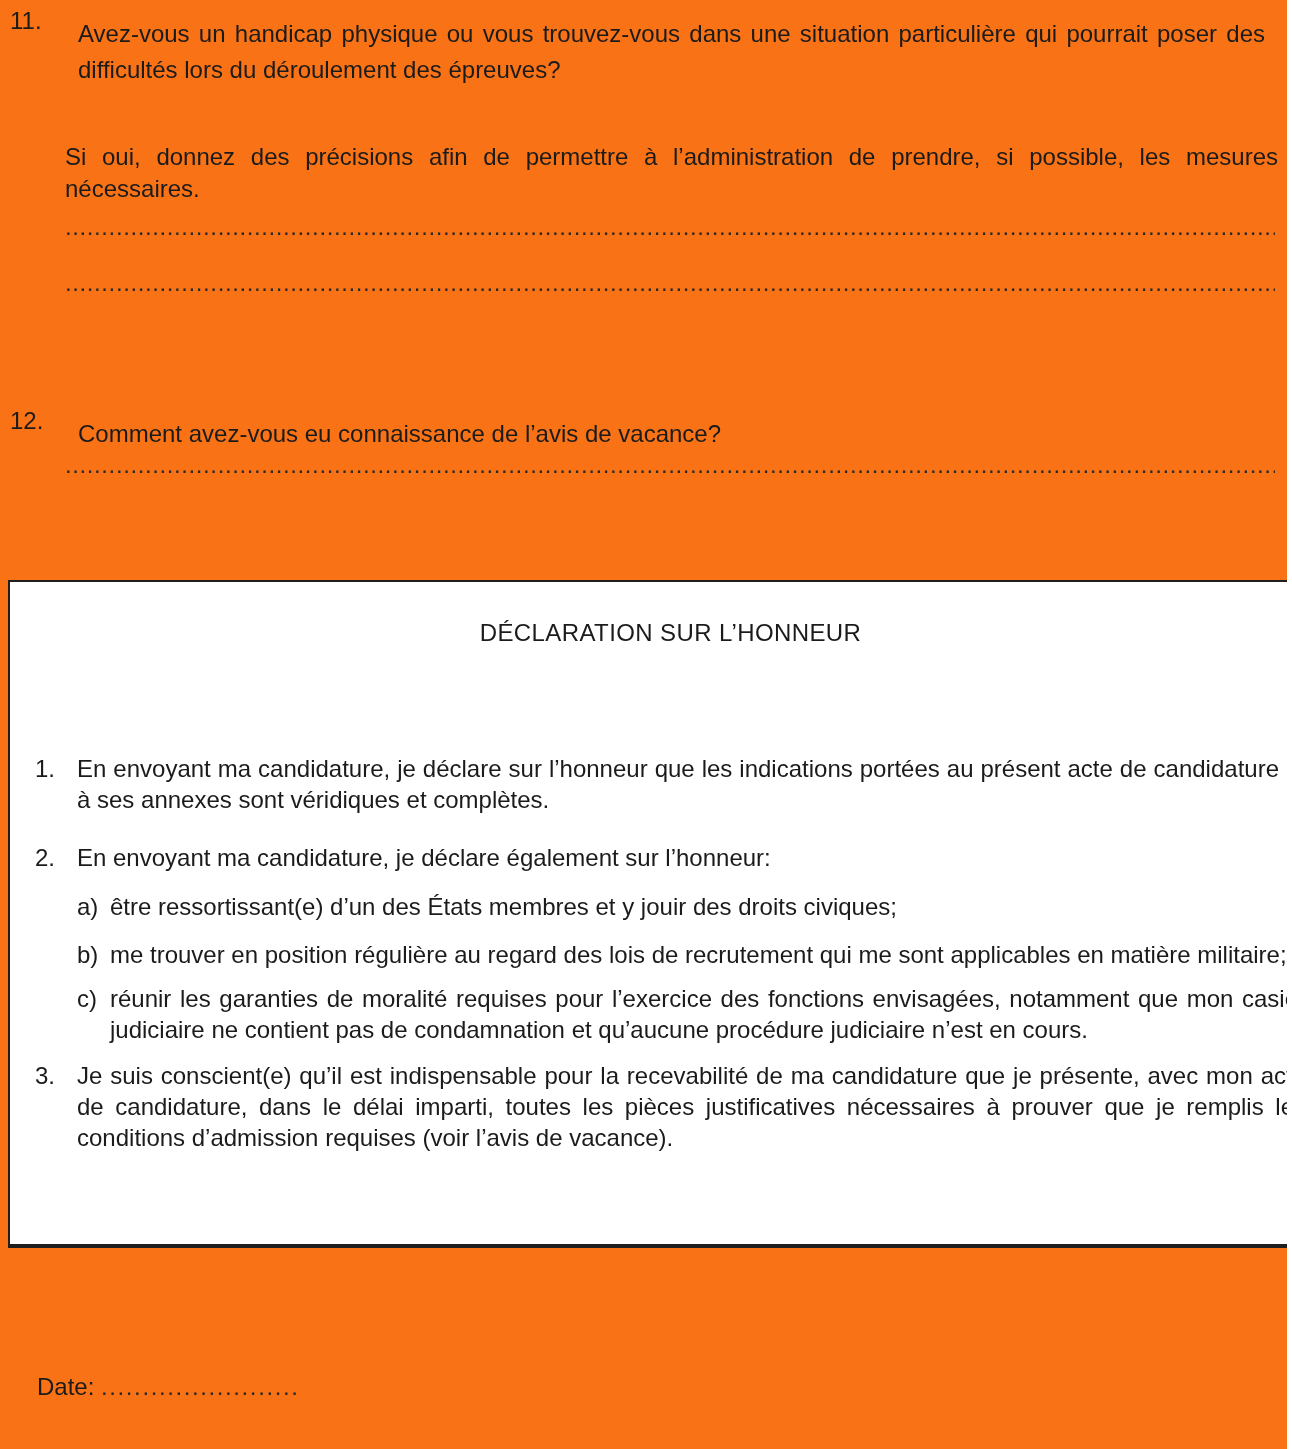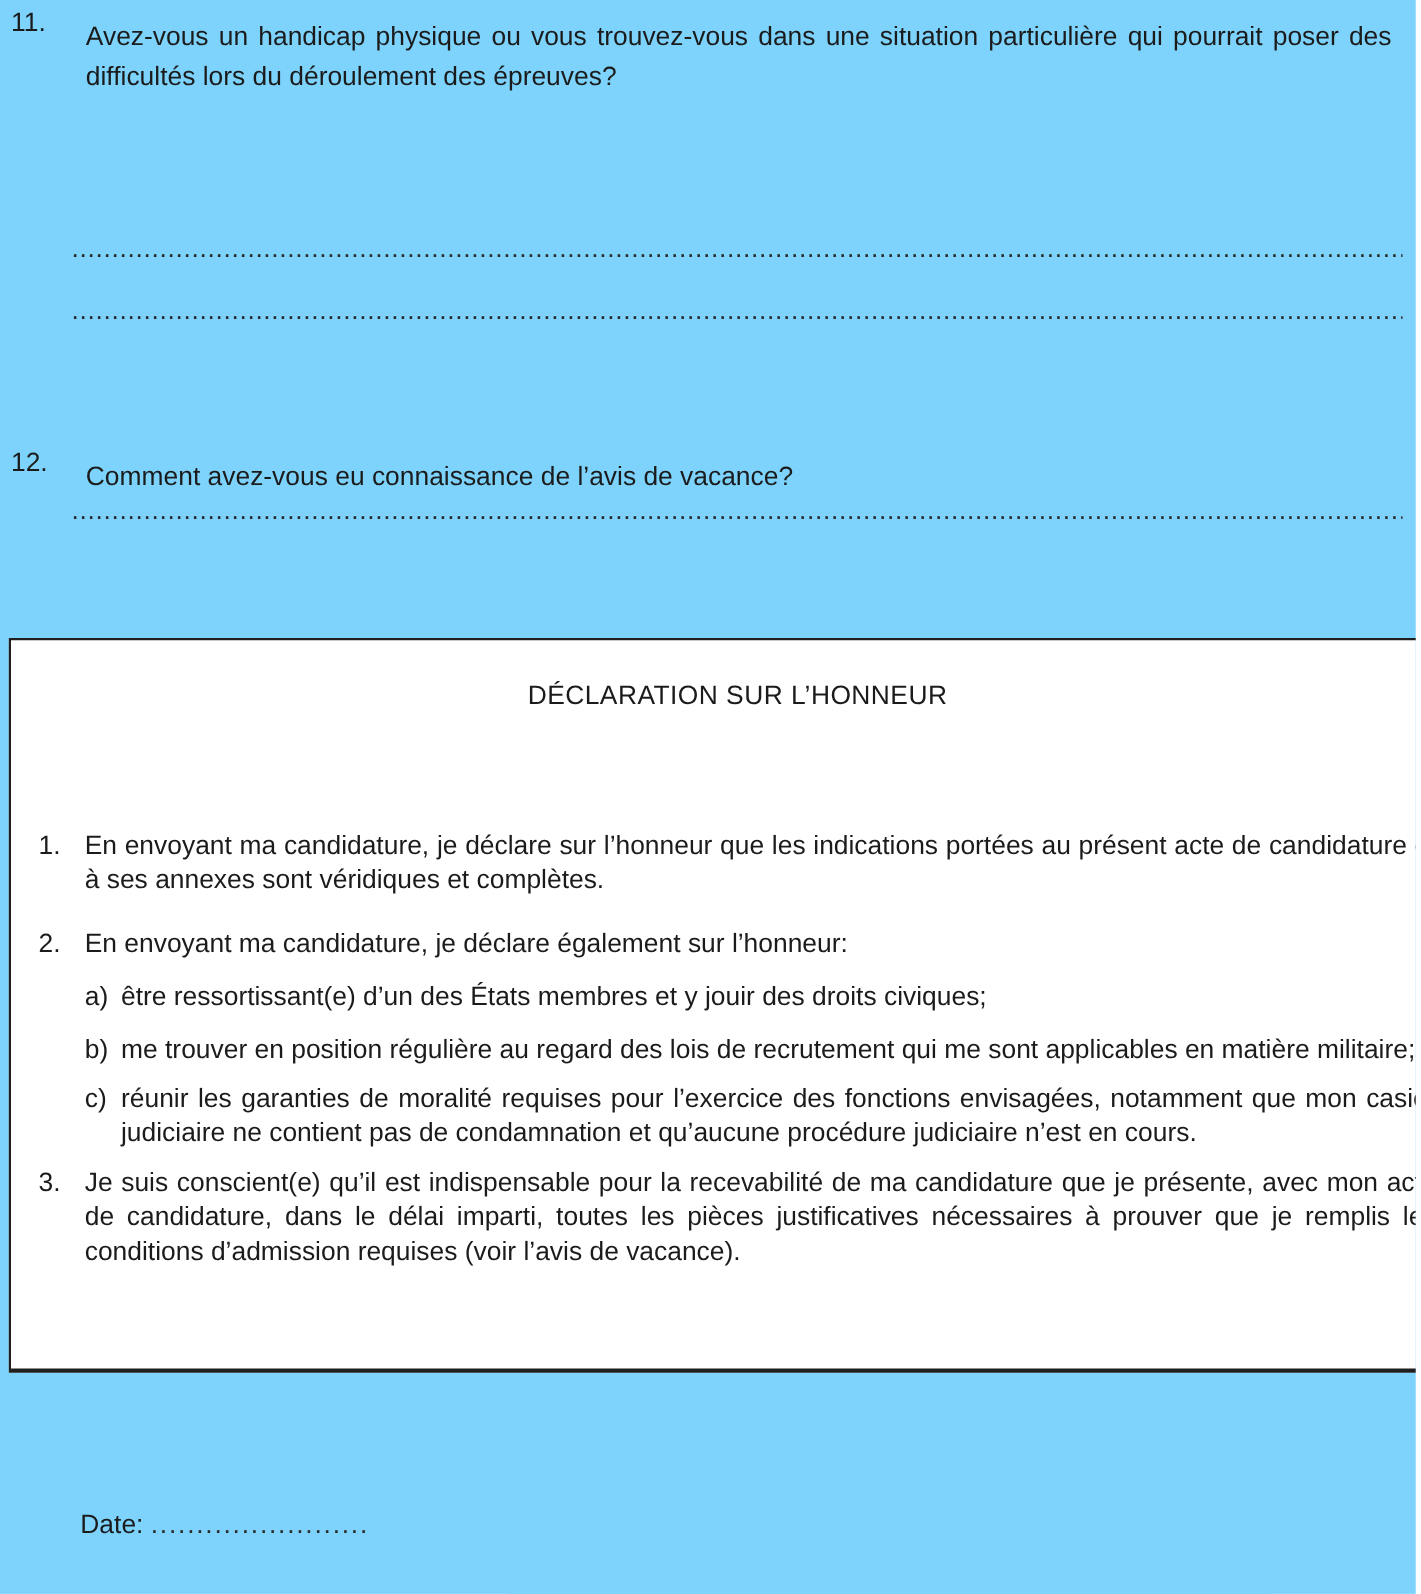--- a/index.html
+++ b/index.html
@@ -4,21 +4,21 @@
 <style>
   html, body {
     margin: 0;
     padding: 0;
     background: #ffffff;
   }
   .page {
     position: relative;
     width: 1287px;
     height: 1449px;
-    background: #7dd3fc;
+    background: #f97316;
     color: #1b1b1b;
     font-family: "Liberation Sans", "DejaVu Sans", sans-serif;
     font-size: 24px;
     overflow: hidden;
   }
   
   .question {
     position: absolute;
     left: 10px;
     right: 9px;
@@ -101,37 +101,37 @@
     text-align: justify;
     line-height: 31px;
   }
   
   .date-line {
     position: absolute;
     top: 1371px;
     left: 37px;
     line-height: 32px;
     white-space: nowrap;
-    margin-left: 36px;
   }
   .date-dots {
     letter-spacing: 1.6px;
     color: #2a2a2a;
   }
 </style>
 </head>
 <body>
 
 <div class="page">
 
   <section class="question" style="top:3px">
     <div class="q-row">
       <span class="q-num">11.</span>
       <p class="q-body">Avez-vous un handicap physique ou vous trouvez-vous dans une situation particulière qui pourrait poser des difficultés lors du déroulement des épreuves?</p>
     </div>
+    <p class="q-note">Si oui, donnez des précisions afin de permettre à l’administration de prendre, si possible, les mesures nécessaires.</p>
   </section>
 
   <div class="dotline" style="top:212px">........................................................................................................................................................................................................</div>
   <div class="dotline" style="top:268px">........................................................................................................................................................................................................</div>
 
   <section class="question" style="top:403px">
     <div class="q-row">
       <span class="q-num">12.</span>
       <p class="q-body">Comment avez-vous eu connaissance de l’avis de vacance?</p>
     </div>

